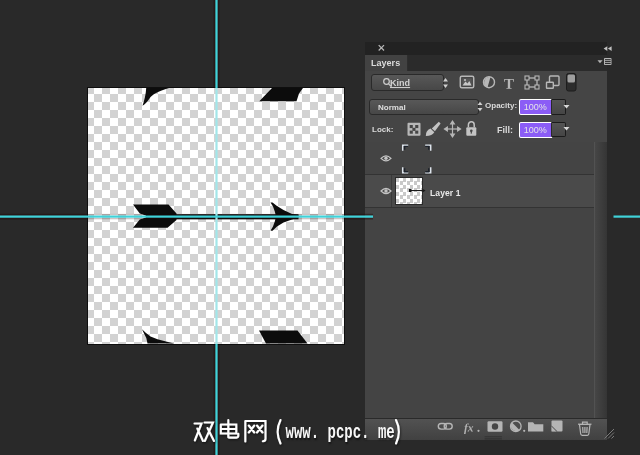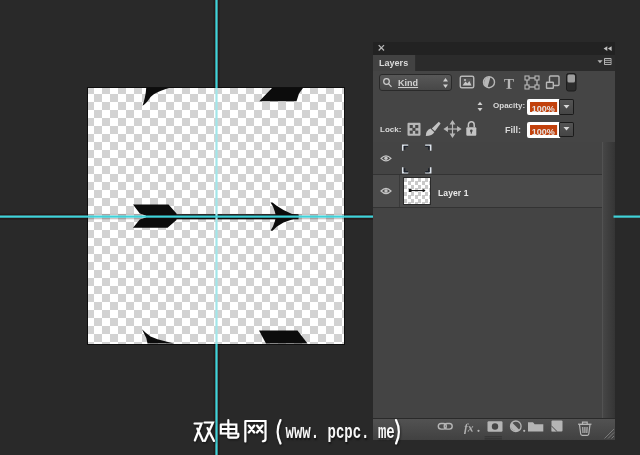--- a/index.html
+++ b/index.html
@@ -5,40 +5,40 @@
   html,body{margin:0;padding:0;}
   *{-webkit-font-smoothing:antialiased;}
   body{width:640px;height:455px;overflow:hidden;background:#292929;
        font-family:"Liberation Sans", sans-serif;position:relative;}
   .abs{position:absolute;}
   #canvas{left:88px;top:88px;width:256px;height:256px;background:#fff;
     outline:1.5px solid #0e0e0e;overflow:hidden;}
   #checks{position:absolute;left:-8px;top:-8px;width:272px;height:272px;
     background:conic-gradient(#fff 25%, #d2d2d2 0 50%, #fff 0 75%, #d2d2d2 0) 14px 14px/16px 16px;
     filter:blur(0.55px);}
-  #panel{left:373px;top:42px;width:242px;height:398px;background:#454545;}
+  #panel{left:365px;top:42px;width:242px;height:398px;background:#454545;}
   #phead{left:0;top:0;width:242px;height:13px;background:#222;}
   #ptabrow{left:0;top:13px;width:242px;height:16px;background:#2b2b2b;}
   #ptab{left:0;top:0;width:42px;height:16px;background:#424242;transform:scale(1.004);transform-origin:0 0;
     color:rgba(223,223,223,0.97);font-weight:bold;font-size:9px;line-height:16.5px;text-align:left;padding-left:6px;box-sizing:border-box;}
   .sep{left:0;width:242px;height:1px;background:#2e2e2e;}
   .row{left:0;width:242px;}
   #filterrow{top:29px;height:24.5px;background:#454545;}
   #blendrow{top:54px;height:22px;background:#454545;}
   #lockrow{top:77px;height:22px;background:#454545;}
   .ddbox{background:linear-gradient(#585858,#474747);border:1px solid #2a2a2a;
     border-radius:3px;box-sizing:border-box;}
   #kindbox{left:5.5px;top:3px;width:73.5px;height:17px;}
   #kindtxt{transform:scale(1.004);transform-origin:0 0;left:18px;top:3px;font-size:9px;font-weight:bold;color:rgba(214,214,214,0.97);text-decoration:underline;}
   #blendbox{left:4px;top:3px;width:110px;height:15.5px;}
   #blendtxt{transform:scale(1.004);transform-origin:0 0;left:8px;top:2.5px;font-size:8px;font-weight:bold;color:rgba(226,226,226,0.97);}
   .lbl{font-size:8px;font-weight:bold;color:rgba(222,222,222,0.97);transform:scale(1.004);transform-origin:0 0;}
-  .valbox{transform:scale(1.004);transform-origin:0 0;width:32.5px;height:15.5px;background:#c2410c;border:3px solid #ffffff;
+  .valbox{transform:scale(1.004);transform-origin:0 0;width:32.5px;height:15.5px;background:#8b5cf6;border:1px solid #ffffff;
     box-sizing:border-box;border-radius:2px 0 0 2px;
-    color:rgba(230,230,230,0.97);font-size:9px;font-weight:bold;text-align:center;line-height:14px;}
+    color:rgba(230,230,230,0.97);font-size:9px;font-weight:normal;text-align:center;line-height:14px;}
   .valbtn{width:14.5px;height:15.5px;background:linear-gradient(#545454,#454545);
     border:1px solid #1b1b1b;border-left:1px solid #2a2a2a;box-sizing:border-box;border-radius:0 2px 2px 0;}
   #list{left:0;top:100px;width:242px;height:275.5px;background:#444444;}
   .lrow{left:0;width:229px;height:32px;}
   #lrow1{top:0;background:#6b7d95;}
   #lrow2{top:32.5px;background:#4a4a4a;}
   .eyecell{left:0;top:0;width:27px;height:32px;background:#4b4b4b;border-right:1px solid #3a3a3a;box-sizing:border-box;}
   .lname{transform:scale(1.004);transform-origin:0 0;font-size:8.5px;font-weight:bold;letter-spacing:0.1px;color:rgba(240,240,240,0.97);}
   #gutter{left:229px;top:0;width:13px;height:275.5px;background:linear-gradient(90deg,#464646,#353535);border-left:1px solid #525252;box-sizing:border-box;}
   .rowsep{left:0;width:229px;height:1px;background:#333;}
@@ -59,20 +59,23 @@
     <div class="abs" id="ptabrow">
       <div class="abs" id="ptab">Layers</div>
     </div>
     <div class="abs row" id="filterrow">
       <div class="abs ddbox" id="kindbox">
         <div class="abs" id="kindtxt">Kind</div>
       </div>
     </div>
     <div class="abs sep" style="top:53.5px;"></div>
     <div class="abs row" id="blendrow">
+      <div class="abs ddbox" id="blendbox">
+        <div class="abs" id="blendtxt">Normal</div>
+      </div>
       <div class="abs lbl" style="left:119.5px;top:5px;">Opacity:</div>
       <div class="abs valbox" style="left:153.5px;top:3px;">100%</div>
       <div class="abs valbtn" style="left:186px;top:3px;"></div>
     </div>
     <div class="abs sep" style="top:76.5px;"></div>
     <div class="abs row" id="lockrow">
       <div class="abs lbl" style="left:6.5px;top:6px;">Lock:</div>
       <div class="abs lbl" style="left:131.5px;top:6px;font-size:9px;">Fill:</div>
       <div class="abs valbox" style="left:153.5px;top:2.5px;">100%</div>
       <div class="abs valbtn" style="left:186px;top:2.5px;"></div>

